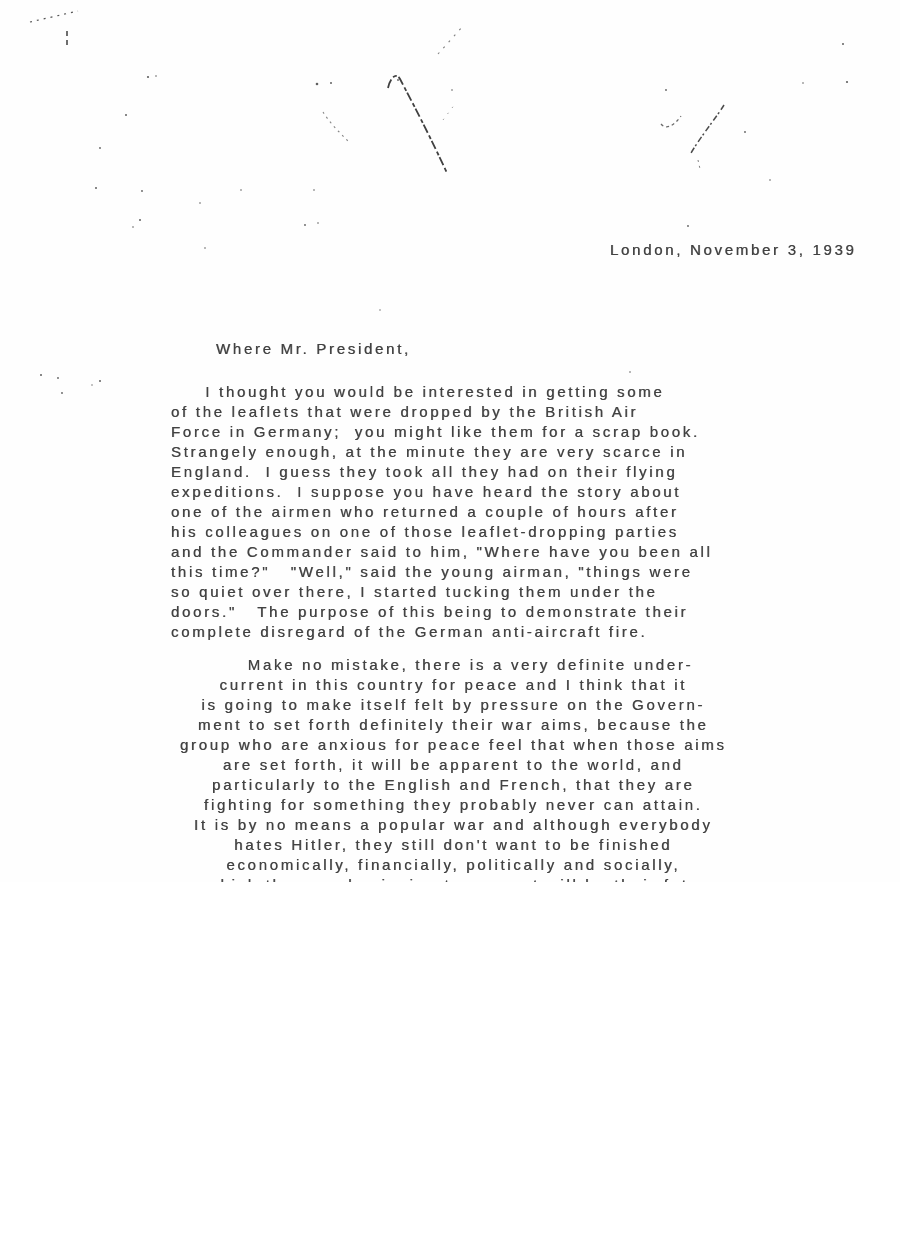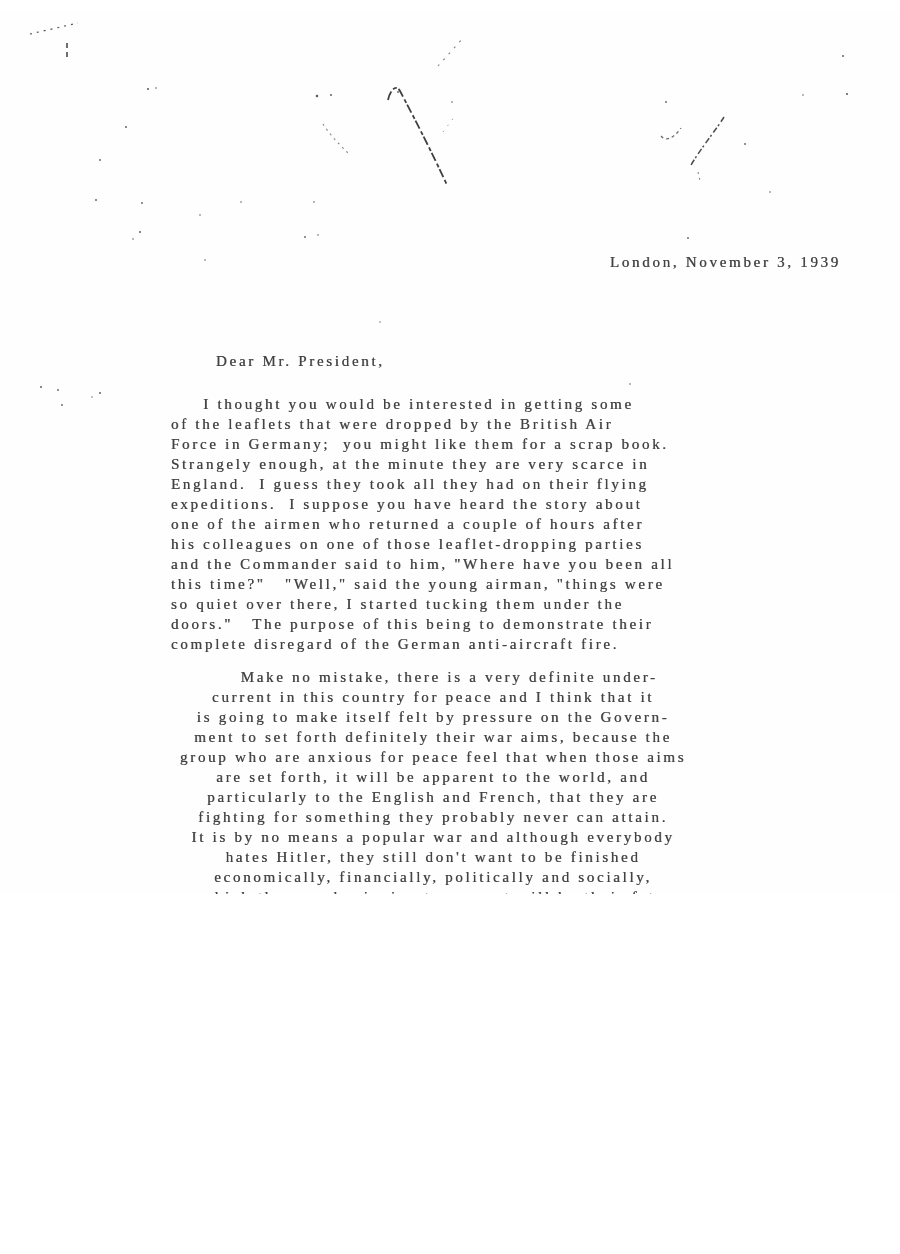--- a/index.html
+++ b/index.html
@@ -6,23 +6,22 @@
     margin: 0;
     padding: 0;
     background: #ffffff;
   }
   .page {
     position: relative;
     width: 900px;
     height: 882px;
     background: #fefefe;
     overflow: hidden;
-    font-family: Liberation Serif, serif;
+    font-family: Liberation Sans, sans-serif;
     color: #3d3d3d;
-    margin-top: 12px;
   }
   .typed {
     position: absolute;
     font-size: 15px;
     line-height: 20px;
     letter-spacing: 2.7px;
     white-space: pre;
     color: #424242;
     text-shadow: 0.4px 0.4px 0.5px rgba(70,70,70,0.55), -0.2px 0 0.4px rgba(90,90,90,0.35);
     filter: blur(0.2px);
@@ -105,21 +104,21 @@
       <path d="M 420 1179 L 636 1183" stroke-width="1.8" stroke-dasharray="50 3 18 2 30 3" opacity="0.9"></path>
       <path d="M 650 1183 L 663 1183" stroke-width="1.3" stroke-dasharray="3 2" opacity="0.7"></path>
       <path d="M 679 1184 L 698 1184" stroke-width="1.3" stroke-dasharray="3 2" opacity="0.7"></path>
       <path d="M 783 1186 L 790 1186" stroke-width="1.2" stroke-dasharray="2 2" opacity="0.6"></path>
       <path d="M 840 1187 L 866 1187" stroke-width="1.3" stroke-dasharray="4 2" opacity="0.7"></path>
     </g>
   </svg>
 
   <div class="typed dateline">London, November 3, 1939</div>
 
-  <div class="typed salutation">Dear Mr. President,</div>
+  <div class="typed salutation">Where Mr. President,</div>
 
   <div class="typed para1">     I thought you would be interested in getting some
 of the leaflets that were dropped by the British Air
 Force in Germany;  you might like them for a scrap book.
 Strangely enough, at the minute they are very scarce in
 England.  I guess they took all they had on their flying
 expeditions.  I suppose you have heard the story about
 one of the airmen who returned a couple of hours after
 his colleagues on one of those leaflet-dropping parties
 and the Commander said to him, "Where have you been all

